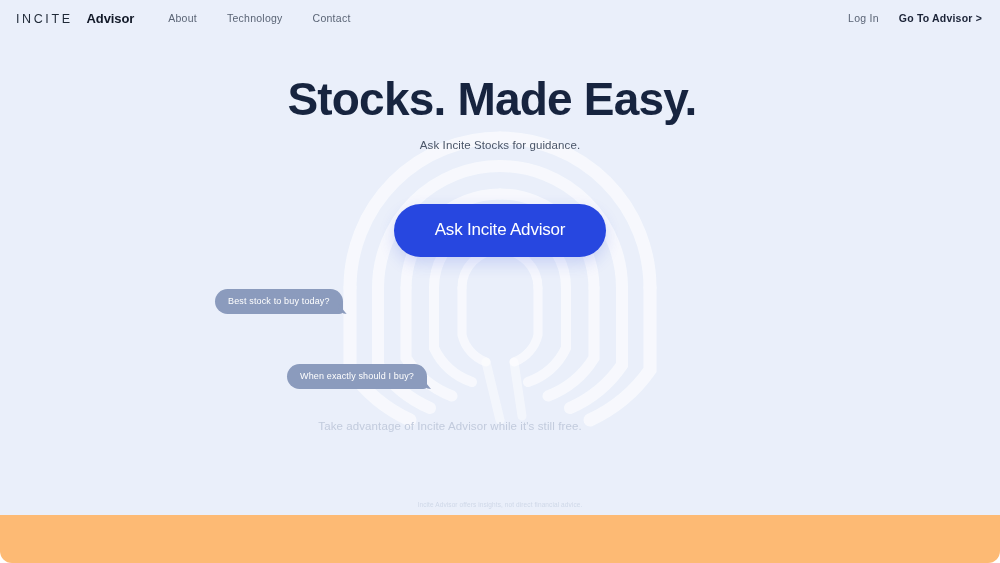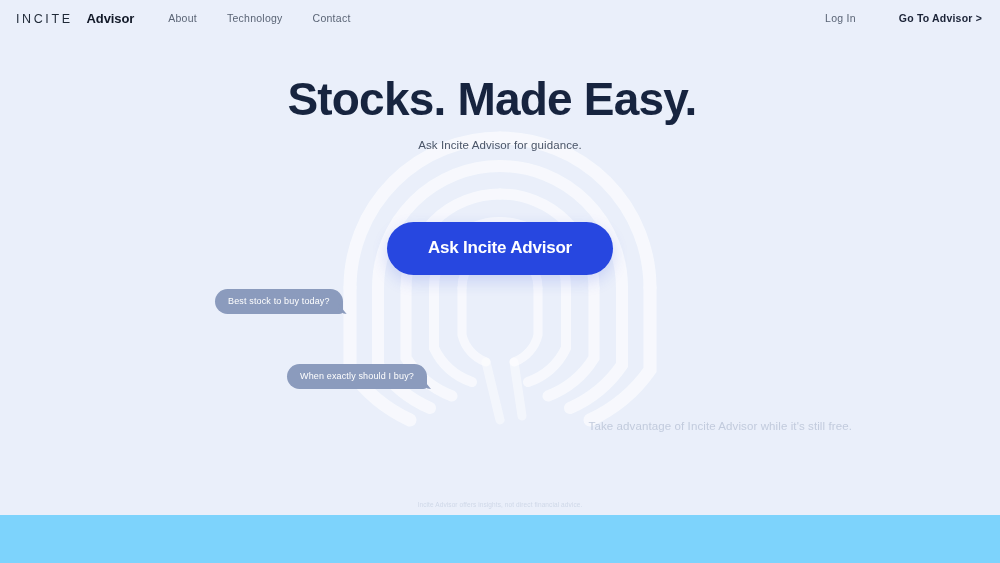--- a/index.html
+++ b/index.html
@@ -8,21 +8,22 @@
     height: 563px;
     overflow: hidden;
     background: #ffffff;
     font-family: "Liberation Sans", sans-serif;
   }
 
   .page {
     position: relative;
     width: 1000px;
     height: 563px;
-    background: #7dd3fc;
+    background: #fdba74;
+    border-radius: 12px;
   }
 
   
   .hero {
     position: absolute;
     left: 0; top: 0;
     width: 1000px;
     height: 515px;
     background: #eaeffa;
     overflow: hidden;
@@ -81,21 +82,21 @@
     font-size: 10.5px;
     color: #5a6475;
     letter-spacing: 0.25px;
     text-decoration: none;
     cursor: pointer;
   }
   .nav-right {
     margin-left: auto;
     display: flex;
     align-items: center;
-    gap: 43px;
+    gap: 20px;
     padding-right: 2px;
   }
   .nav-login {
     font-size: 10.5px;
     color: #5a6475;
     letter-spacing: 0.25px;
     cursor: pointer;
   }
   .nav-cta {
     font-size: 10.5px;
@@ -143,29 +144,28 @@
     top: 204px;
     width: 1000px;
     text-align: center;
     z-index: 4;
   }
   .cta-button {
     display: inline-block;
     background: #2747e0;
     color: #ffffff;
     font-size: 17px;
-    font-weight: 700;
+    font-weight: 400;
     letter-spacing: -0.2px;
     padding: 16px 41px 17px;
     border: none;
     border-radius: 30px;
     cursor: pointer;
     font-family: "Liberation Sans", sans-serif;
     box-shadow: 0 6px 16px rgba(39,71,224,0.18);
-    margin-top: 18px;
   }
 
   
   .bubbles {
     position: absolute;
     left: 0; top: 0;
     width: 1000px; height: 515px;
     z-index: 4;
     pointer-events: none;
   }
@@ -196,21 +196,21 @@
   .bubble-1 { left: 215px; top: 277px; margin-top: 12px; }
   .bubble-2 { left: 267px; top: 321px; }
   .bubble-3 { left: 287px; top: 364px; }
 
   
   .promo {
     position: absolute;
     left: 0;
     top: 420px;
     width: 852px;
-    text-align: right;
+    text-align: center;
     font-size: 11.5px;
     color: #c2cbdd;
     letter-spacing: 0.1px;
     z-index: 4;
     padding-left: 48px;
   }
 
   
   .disclaimer {
     position: absolute;
@@ -275,21 +275,21 @@
       </div>
       <div class="nav-right">
         <span class="nav-login">Log In</span>
         <span class="nav-cta">Go To Advisor &gt;</span>
       </div>
     </div>
 
     <h1 class="headline">Stocks. Made Easy.</h1>
 
     <div class="subtext">
-      <div class="subtext-line">Ask Incite Advisor for guidance.</div>
+      <div class="subtext-line">Ask Incite Stocks for guidance.</div>
     </div>
 
     <div class="cta-wrap">
       <button class="cta-button">Ask Incite Advisor</button>
     </div>
 
     <div class="bubbles">
       <div class="bubble bubble-1">Best stock to buy today?</div>
       <div class="bubble bubble-3">When exactly should I buy?</div>
     </div>

